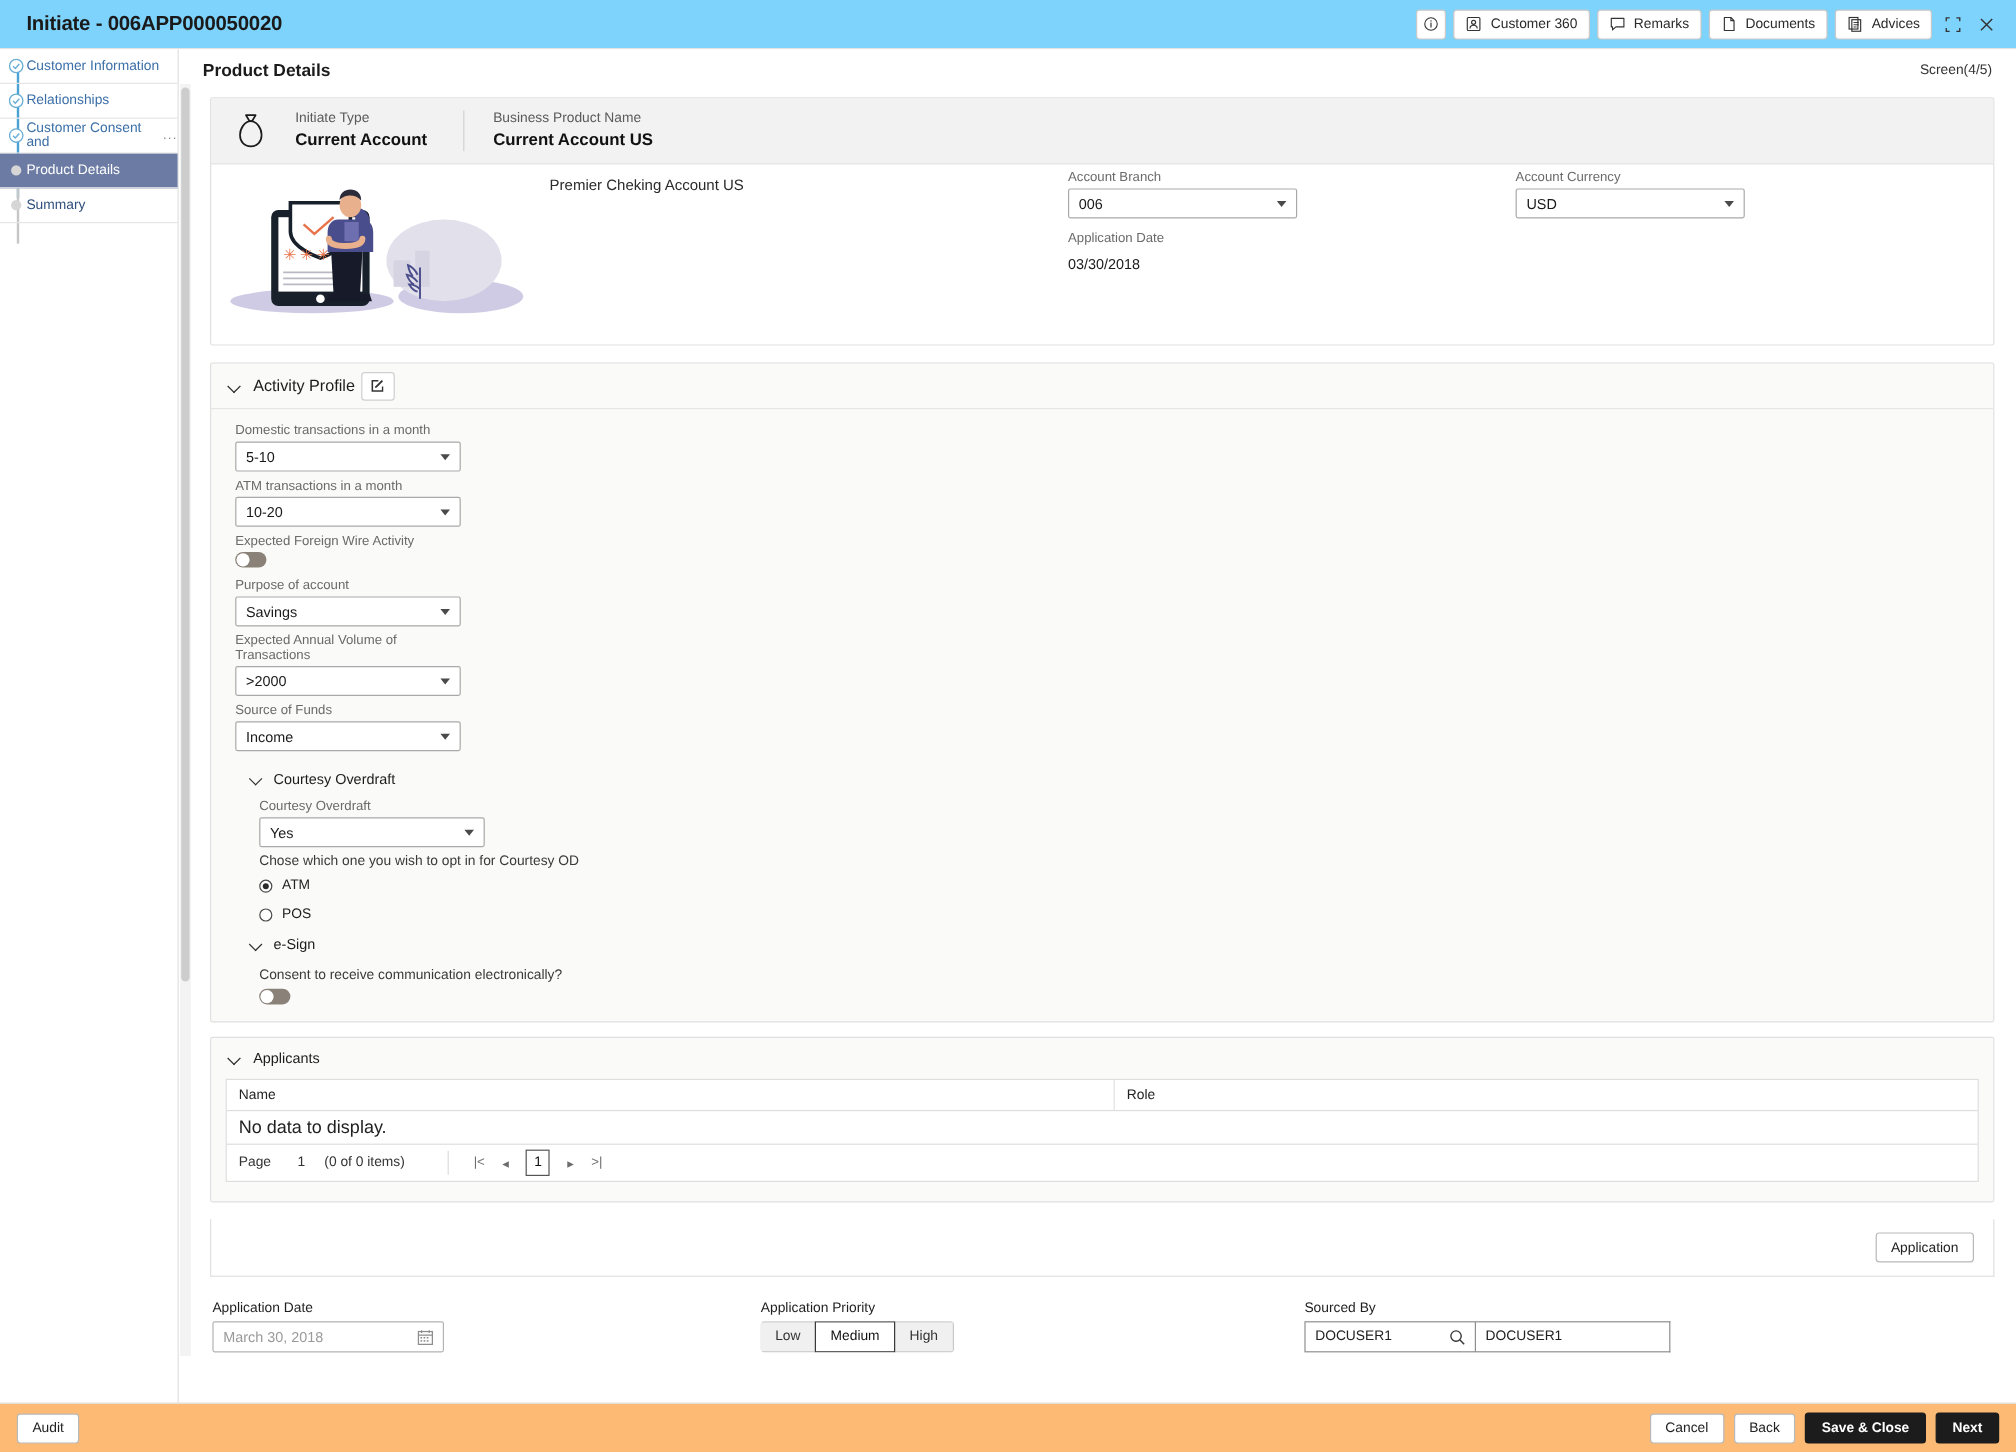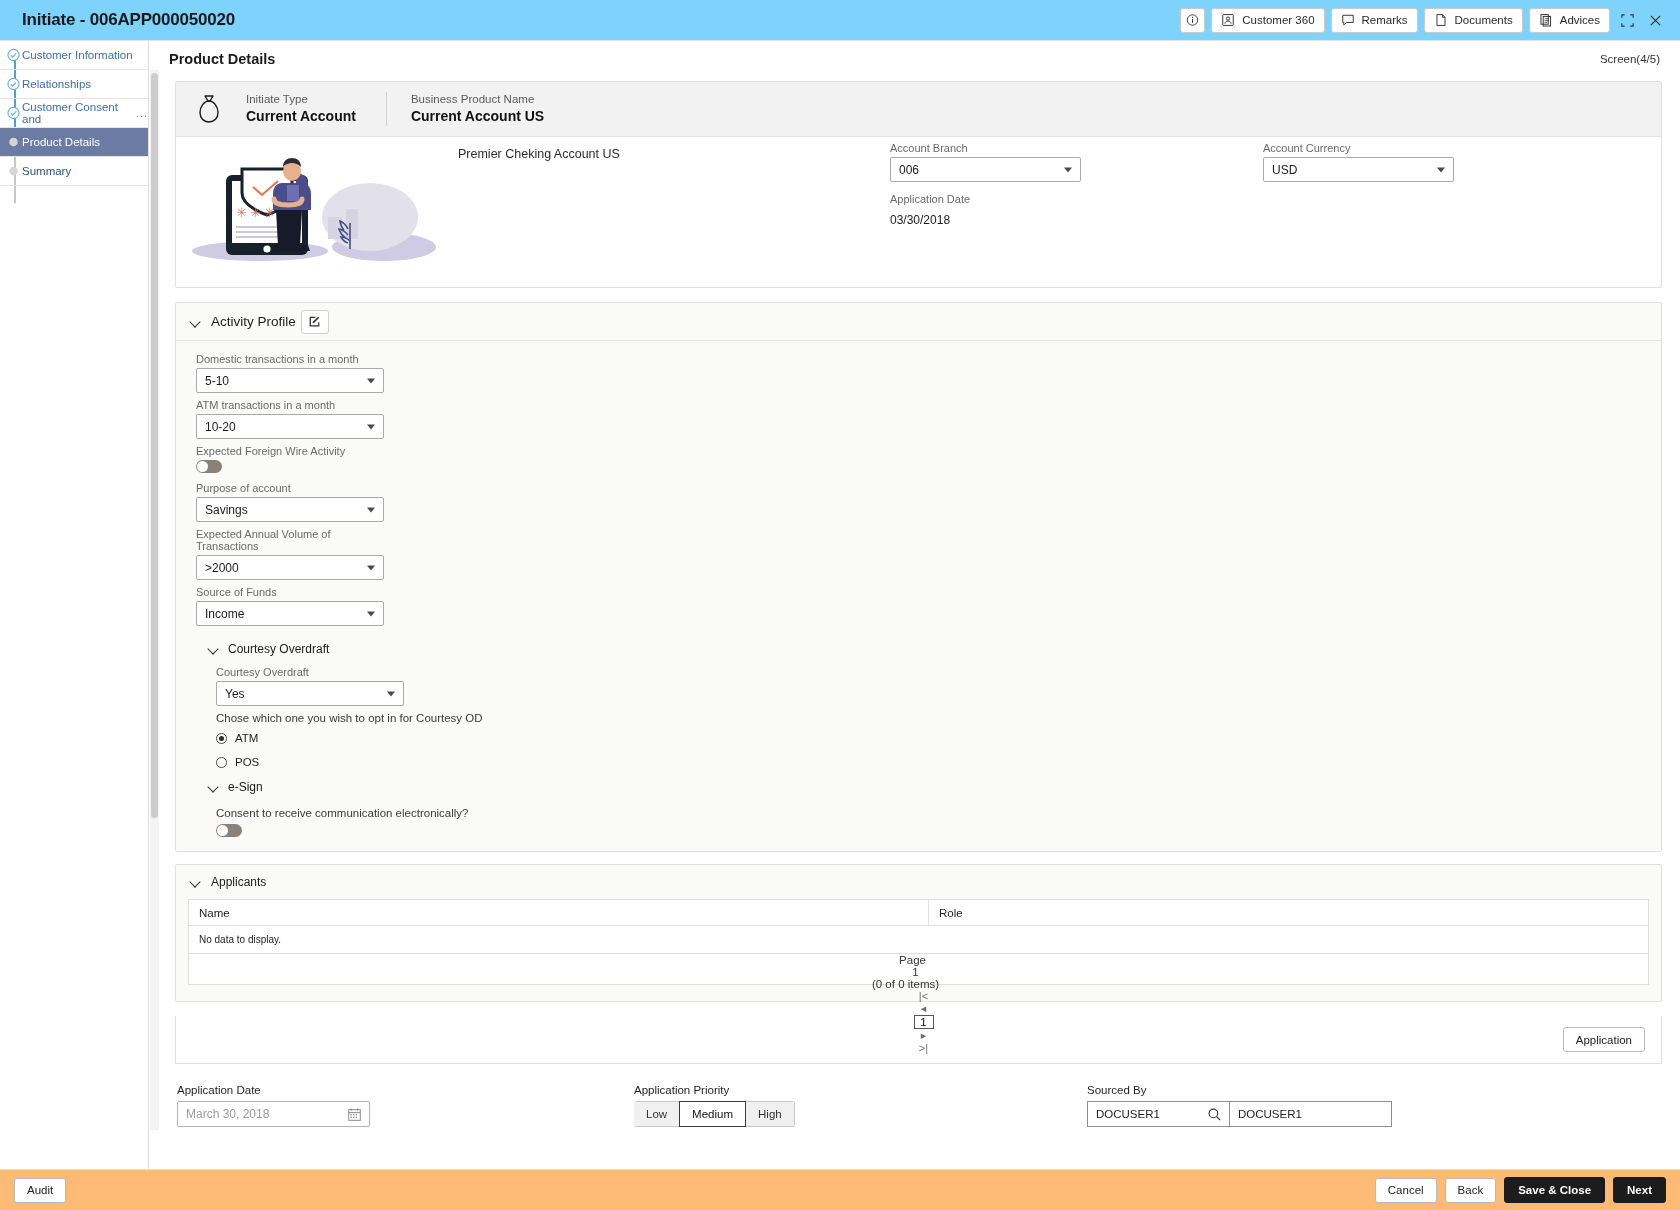--- a/index.html
+++ b/index.html
@@ -167,22 +167,22 @@
     margin: 12px 18px 0 26px; border: 1px solid #e0e0e0; background: #fafaf9;
     border-radius: 2px; padding-bottom: 16px;
   }
   .app-head { display:flex; align-items:center; gap:9px; height: 34px; padding: 0 14px; }
   .tbl { margin: 0 12px 0 12px; background: #fff; border: 1px solid #dedede; }
   .tbl-hdr { display: flex; height: 26px; align-items: center; border-bottom: 1px solid #dedede; }
   .th { font-size: 11.5px; color: #222; padding-left: 10px; }
   .th.name { width: 740px; border-right: 1px solid #e2e2e2; height: 100%; display:flex; align-items:center; }
   .th.role { flex: 1; height: 100%; display:flex; align-items:center; padding-left: 10px;}
   .tbl-empty { height: 28px; display: flex; align-items: center; padding-left: 10px;
-    font-size: 10px; color: #222; border-bottom: 1px solid #dedede; }
-  .pager { height: 30px; display: flex; align-items: center; padding-left: 10px; gap: 0; font-size: 11.5px; color: #333; flex-direction: column; }
+    font-size: 15px; color: #222; border-bottom: 1px solid #dedede; }
+  .pager { height: 30px; display: flex; align-items: center; padding-left: 10px; gap: 0; font-size: 11.5px; color: #333; }
   .pg-label { margin-right: 22px; }
   .pg-num { margin-right: 16px; }
   .pg-items { margin-right: 36px; }
   .pg-sep { width: 1px; height: 20px; background: #dcdcdc; margin-right: 14px; }
   .pg-btn {
     width: 22px; height: 20px; display:flex; align-items:center; justify-content:center;
     color: #6d6d6d; cursor: pointer; font-size: 11px;
   }
   .pg-box {
     width: 20px; height: 22px; border: 1px solid #555; display: flex; align-items: center;

